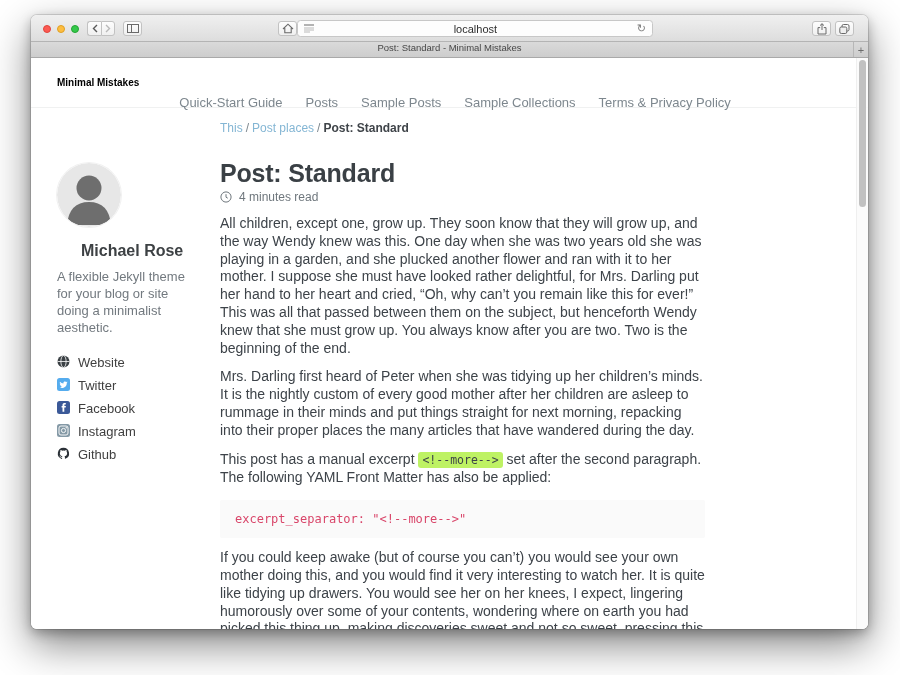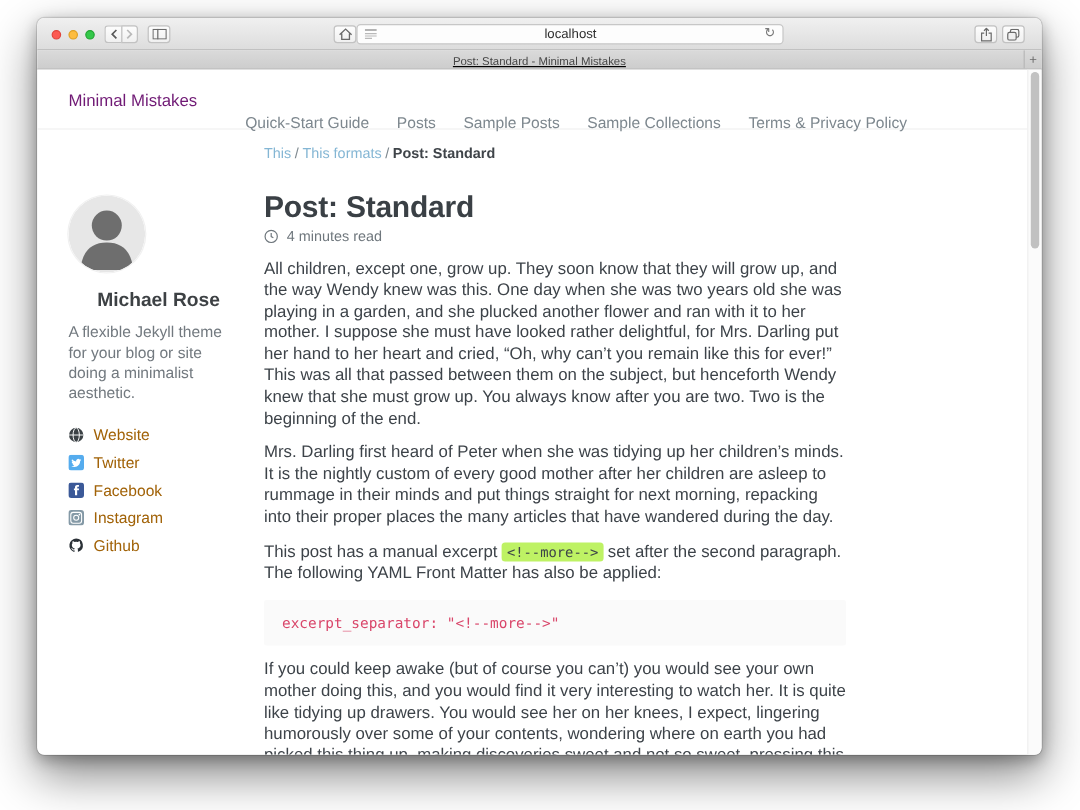--- a/index.html
+++ b/index.html
@@ -30,46 +30,46 @@
   .btn-home{left:247px;width:19px;}
   .url-field{position:absolute;left:266px;top:5px;width:356px;height:17px;border:1px solid #c7c7c7;
     border-radius:3.5px;background:#fdfdfd;display:flex;align-items:center;padding:0 6px;}
   .url-text{flex:1;text-align:center;font-size:11px;color:#2e2e2e;}
   .refresh{font-size:11px;color:#7a7a7a;line-height:1;}
   .btn-share{left:781px;width:19px;}
   .btn-tabs{left:804px;width:19px;}
 
   
   .tabbar{position:relative;height:16px;flex:0 0 16px;background:linear-gradient(#dadada,#cdcdcd);
-    border-bottom:1px solid #a9a9a9;display:flex;align-items:flex-end;justify-content:center;text-decoration:underline;}
+    border-bottom:1px solid #a9a9a9;display:flex;align-items:flex-start;justify-content:center;}
   .tab-title{font-size:9.5px;color:#474747;}
   .newtab{position:absolute;right:0;top:0;width:15px;height:15px;border-left:1px solid #b7b7b7;
     display:flex;align-items:center;justify-content:center;font-size:11px;color:#6b6b6b;}
 
   
   .viewport{flex:1;position:relative;background:#fff;overflow:hidden;}
 
   .masthead{height:50px;display:flex;align-items:center;padding-left:26px;border-bottom:1px solid #f0f1f1;}
-  .brand{font-size:14px;font-weight:normal;color:#701a75;}
+  .brand{font-size:10px;font-weight:bold;color:#000000;}
   .nav{display:flex;margin-left:40px;gap:23px;margin-top:40px;}
   .nav a{font-size:13px;color:#7d878e;text-decoration:none;}
 
   .breadcrumb{margin:13px 0 0 189px;font-size:12px;color:#7d878e;}
   .breadcrumb a{color:#84b6d4;text-decoration:none;}
   .breadcrumb .sep{margin:0 3px;color:#7d878e;}
   .breadcrumb .current{font-weight:bold;color:#3f4449;}
 
   .columns{display:flex;margin-top:25px;}
   .side{width:131px;margin-left:26px;flex:0 0 131px;}
   .avatar{width:64px;height:64px;margin-top:3px;border-radius:50%;overflow:hidden;
     box-shadow:0 0 0 1px rgba(0,0,0,.06);}
   .author-name{margin-top:15px;font-size:16px;font-weight:bold;color:#3d4144;margin-left:24px;}
   .bio{margin-top:8px;font-size:13px;line-height:1.32;color:#72797f;}
   .author-links{margin-top:14px;}
-  .a-link{display:flex;align-items:center;gap:8px;padding:4px 0;font-size:13px;color:#a16207;cursor:pointer;}
+  .a-link{display:flex;align-items:flex-start;gap:8px;padding:4px 0;font-size:13px;color:#404040;cursor:pointer;}
   .a-link .ic{width:13px;height:13px;flex:0 0 13px;display:inline-block;}
 
   .main{width:485px;margin-left:32px;flex:0 0 485px;}
   h1.post-title{margin:0;font-size:25px;line-height:26px;font-weight:bold;color:#3a4045;letter-spacing:-.2px;}
   .post-meta{margin-top:4px;display:flex;align-items:center;gap:7px;font-size:12px;color:#6f777d;}
   .post-body{margin-top:5px;}
   .post-body p{margin:11px 0 0;font-size:14px;line-height:17.8px;color:#3d4349;}
   code.inline{font-family:"DejaVu Sans Mono",monospace;font-size:11.5px;background:#bef264;
     border-radius:3px;padding:1px 4px;color:#3d4349;}
   .codeblock{margin-top:13px;background:#fafafa;border-radius:2px;padding:12px 15px;
@@ -159,21 +159,21 @@
         <nav class="nav">
           <a href="#">Quick-Start Guide</a>
           <a href="#">Posts</a>
           <a href="#">Sample Posts</a>
           <a href="#">Sample Collections</a>
           <a href="#">Terms &amp; Privacy Policy</a>
         </nav>
       </div>
 
       <div class="breadcrumb">
-        <a href="#">This</a><span class="sep">/</span><a href="#">This formats</a><span class="sep">/</span><span class="current">Post: Standard</span>
+        <a href="#">This</a><span class="sep">/</span><a href="#">Post places</a><span class="sep">/</span><span class="current">Post: Standard</span>
       </div>
 
       <div class="columns">
 
         <aside class="side">
           <div class="avatar">
             <svg width="64" height="64" viewBox="0 0 64 64">
               <defs>
                   <clipPath id="av">
                     <circle cx="32" cy="32" r="32"></circle>

